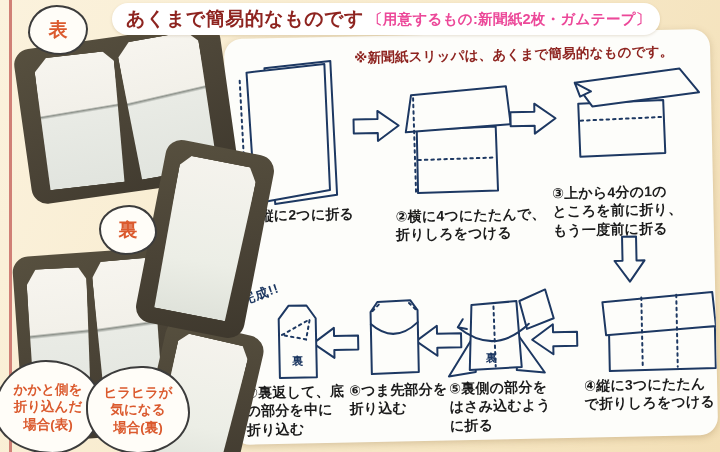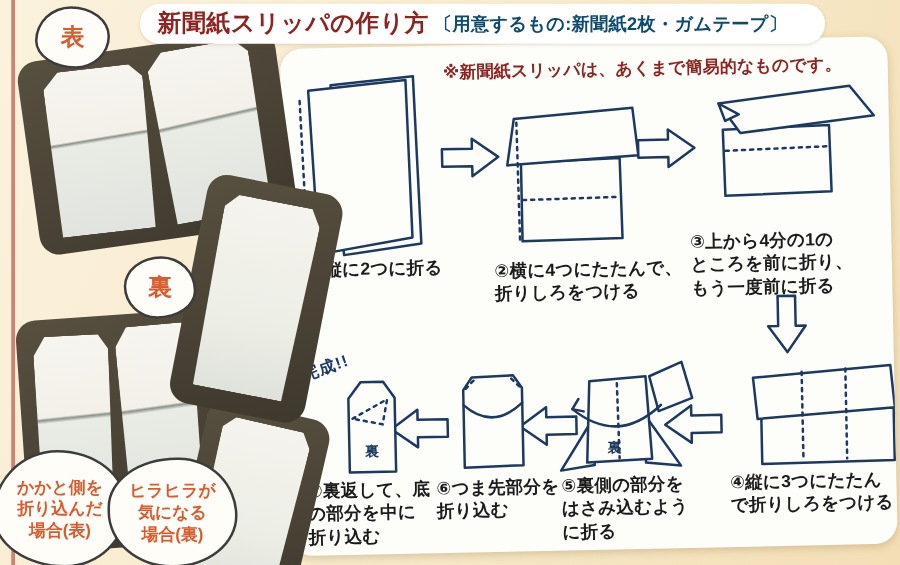--- a/index.html
+++ b/index.html
@@ -9,21 +9,21 @@
     font-family:"Liberation Sans","DejaVu Sans",sans-serif;
   }
   .left-rule{position:absolute;left:9px;top:0;width:3px;height:452px;background:#d08076;}
 
   .title-bar{
     position:absolute;left:112px;top:3px;width:548px;height:32px;z-index:6;
     background:#ffffff;border-radius:17px;display:flex;align-items:center;
     padding-left:14px;box-sizing:border-box;box-shadow:0 1px 3px rgba(120,90,40,.18);
   }
   .title-main{font-size:19px;font-weight:800;color:#8e2420;letter-spacing:.5px;}
-  .title-sub{font-size:14.5px;font-weight:700;color:#0c4a6e;margin-left:4px;letter-spacing:.3px;}
+  .title-sub{font-size:14.5px;font-weight:700;color:#ec4899;margin-left:4px;letter-spacing:.3px;}
 
   .panel{
     position:absolute;left:228px;top:34px;width:486px;height:406px;z-index:1;
     background:#fdfdfa;border-radius:18px;transform:rotate(-1.2deg);
     box-shadow:0 2px 7px rgba(140,105,55,.3);
   }
   .panel-note{
     position:absolute;left:130px;top:13px;font-size:13.5px;font-weight:800;
     color:#8e2420;letter-spacing:.2px;
   }
@@ -181,16 +181,16 @@
   <div class="bubble big" style="left:28px;top:5px;width:56px;height:46px;">表</div>
   <div class="bubble big" style="left:99px;top:205px;width:54px;height:46px;border-radius:52% 48% 54% 46% / 48% 55% 45% 52%;">裏</div>
   <div class="bubble small" style="left:-6px;top:360px;width:104px;height:90px;">かかと側を
 折り込んだ
 場合(表)</div>
   <div class="bubble small" style="left:86px;top:366px;width:100px;height:84px;border-radius:54% 46% 50% 50% / 46% 54% 48% 52%;">ヒラヒラが
 気になる
 場合(裏)</div>
 
   <div class="title-bar">
-    <span class="title-main">新聞紙スリッパの作り方</span>
+    <span class="title-main">あくまで簡易的なものです</span>
     <span class="title-sub">〔用意するもの:新聞紙2枚・ガムテープ〕</span>
   </div>
 </div>
 
 </body></html>

